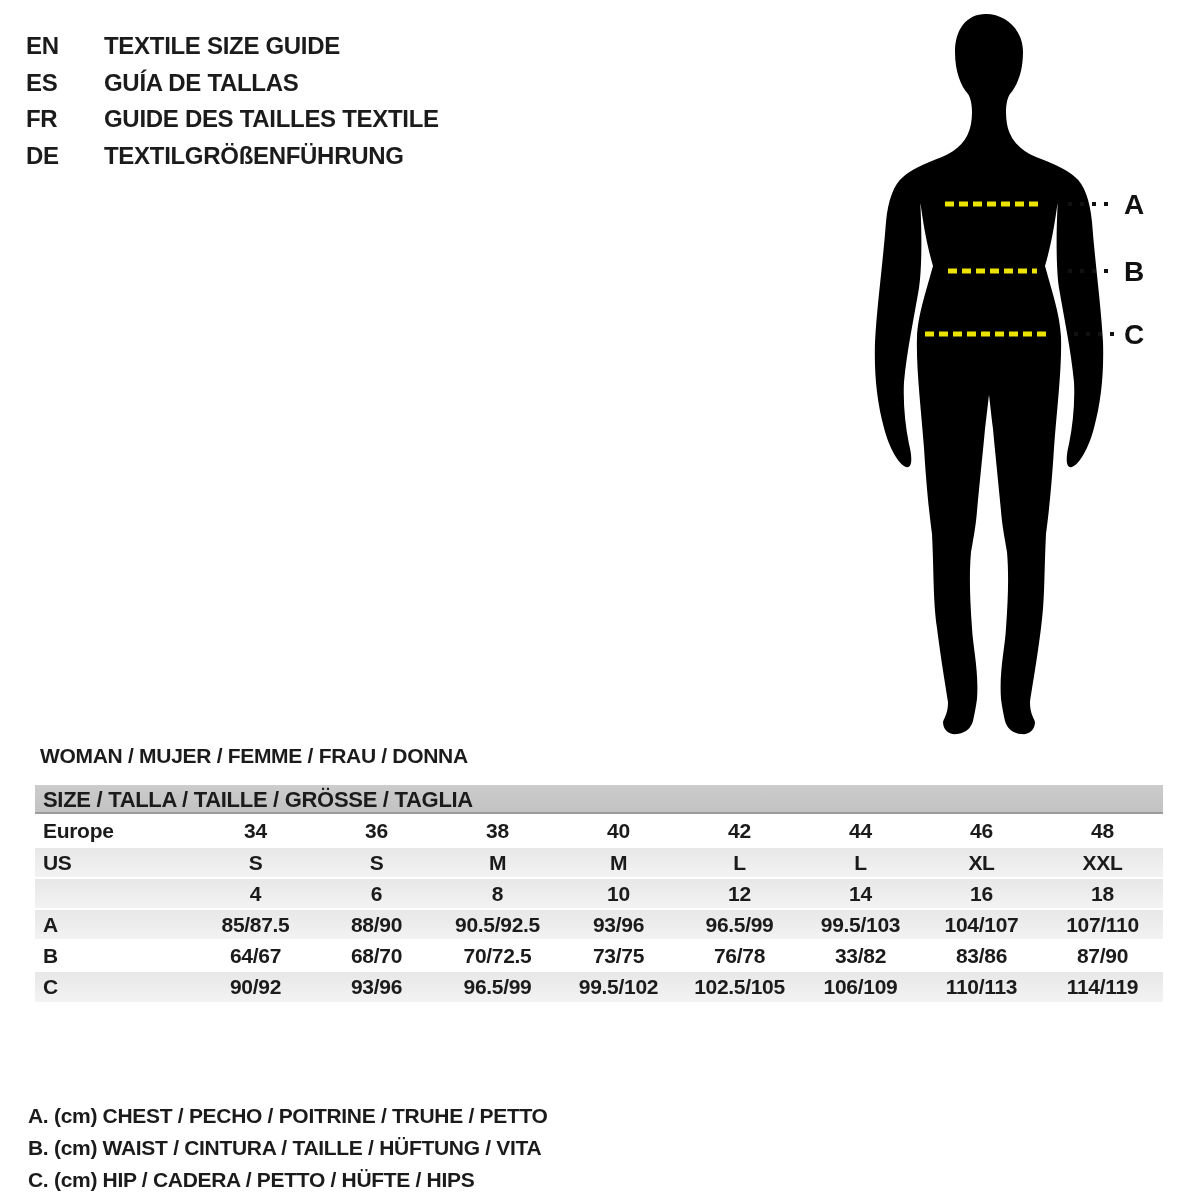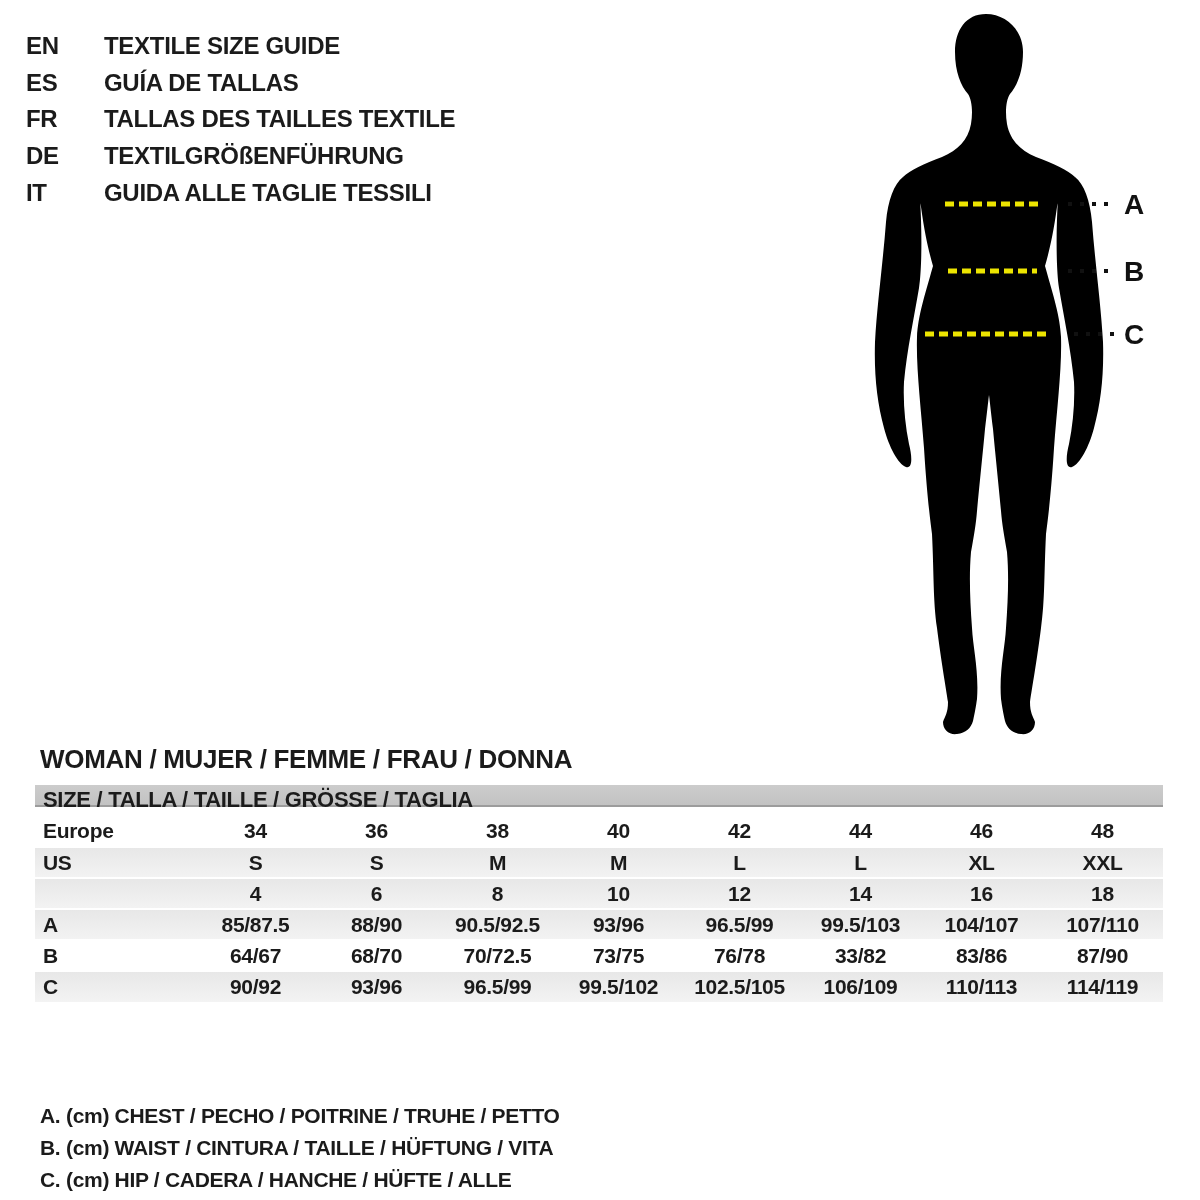--- a/index.html
+++ b/index.html
@@ -19,70 +19,66 @@
   
   .lang-block{left:26px;top:28px;width:520px;}
   .lang-row{display:flex;height:36.6px;align-items:center;font-size:24px;}
   .lang-code{width:78px;flex:0 0 78px;}
   .lang-label{flex:1;white-space:nowrap;}
 
   
   .figure-svg{left:860px;top:0;}
 
   
-  .section-title{left:40px;top:744px;font-size:26px;white-space:nowrap;}
+  .section-title{left:40px;top:744px;font-size:21px;white-space:nowrap;}
 
   
   .size-header{
-    left:35px;top:785px;width:1128px;height:22px;line-height:29px;
+    left:35px;top:785px;width:1128px;height:29px;line-height:29px;
     background:linear-gradient(180deg,#cccccc,#c2c2c2);
     border-bottom:2px solid #9c9c9c;
     font-size:22px;padding-left:8px;white-space:nowrap;
   }
 
   
   .size-table{
     left:35px;top:816px;width:1128px;
     border-collapse:collapse;table-layout:fixed;
   }
   .size-table td{
     height:31px;font-size:21px;font-weight:bold;text-align:center;
     padding:0;border-top:2px solid #ffffff;white-space:nowrap;
   }
   .size-table tr:first-child td{border-top:none;}
   .size-table td.lab{text-align:left;padding-left:8px;}
   .size-table tr.striped{background:linear-gradient(180deg,#e7e7e7,#f3f3f3);}
 
   
-  .notes{left:40px;top:1100px;}
+  .notes{left:28px;top:1100px;}
   .note-line{height:32px;line-height:32px;font-size:21px;white-space:nowrap;}
 </style>
 </head>
 <body>
 
 <div class="abs lang-block">
   <div class="lang-row">
     <span class="lang-code">EN</span>
     <span class="lang-label">TEXTILE SIZE GUIDE</span>
   </div>
   <div class="lang-row">
     <span class="lang-code">ES</span>
     <span class="lang-label">GUÍA DE TALLAS</span>
   </div>
   <div class="lang-row">
     <span class="lang-code">FR</span>
-    <span class="lang-label">TALLAS DES TAILLES TEXTILE</span>
+    <span class="lang-label">GUIDE DES TAILLES TEXTILE</span>
   </div>
   <div class="lang-row">
     <span class="lang-code">DE</span>
     <span class="lang-label">TEXTILGRÖßENFÜHRUNG</span>
-  </div>
-  <div class="lang-row">
-    <span class="lang-code">IT</span>
-    <span class="lang-label">GUIDA ALLE TAGLIE TESSILI</span>
   </div>
 </div>
 
 <svg class="abs figure-svg" width="300" height="745" viewBox="0 0 300 745">
 
   <path d="M126 14
            C 106 14, 95 30, 95 52
            C 95 72, 101 86, 108 94
            C 112 100, 113 112, 111 124
            C 108 140, 98 150, 82 157
@@ -242,14 +238,14 @@
         <td class="val">106/109</td>
         <td class="val">110/113</td>
         <td class="val">114/119</td>
       </tr>
     </tbody>
 </table>
 
 <div class="abs notes">
   <div class="note-line">A. (cm) CHEST / PECHO / POITRINE / TRUHE / PETTO</div>
   <div class="note-line">B. (cm) WAIST / CINTURA / TAILLE / HÜFTUNG / VITA</div>
-  <div class="note-line">C. (cm) HIP / CADERA / HANCHE / HÜFTE / ALLE</div>
+  <div class="note-line">C. (cm) HIP / CADERA / PETTO / HÜFTE / HIPS</div>
 </div>
 
 </body></html>

